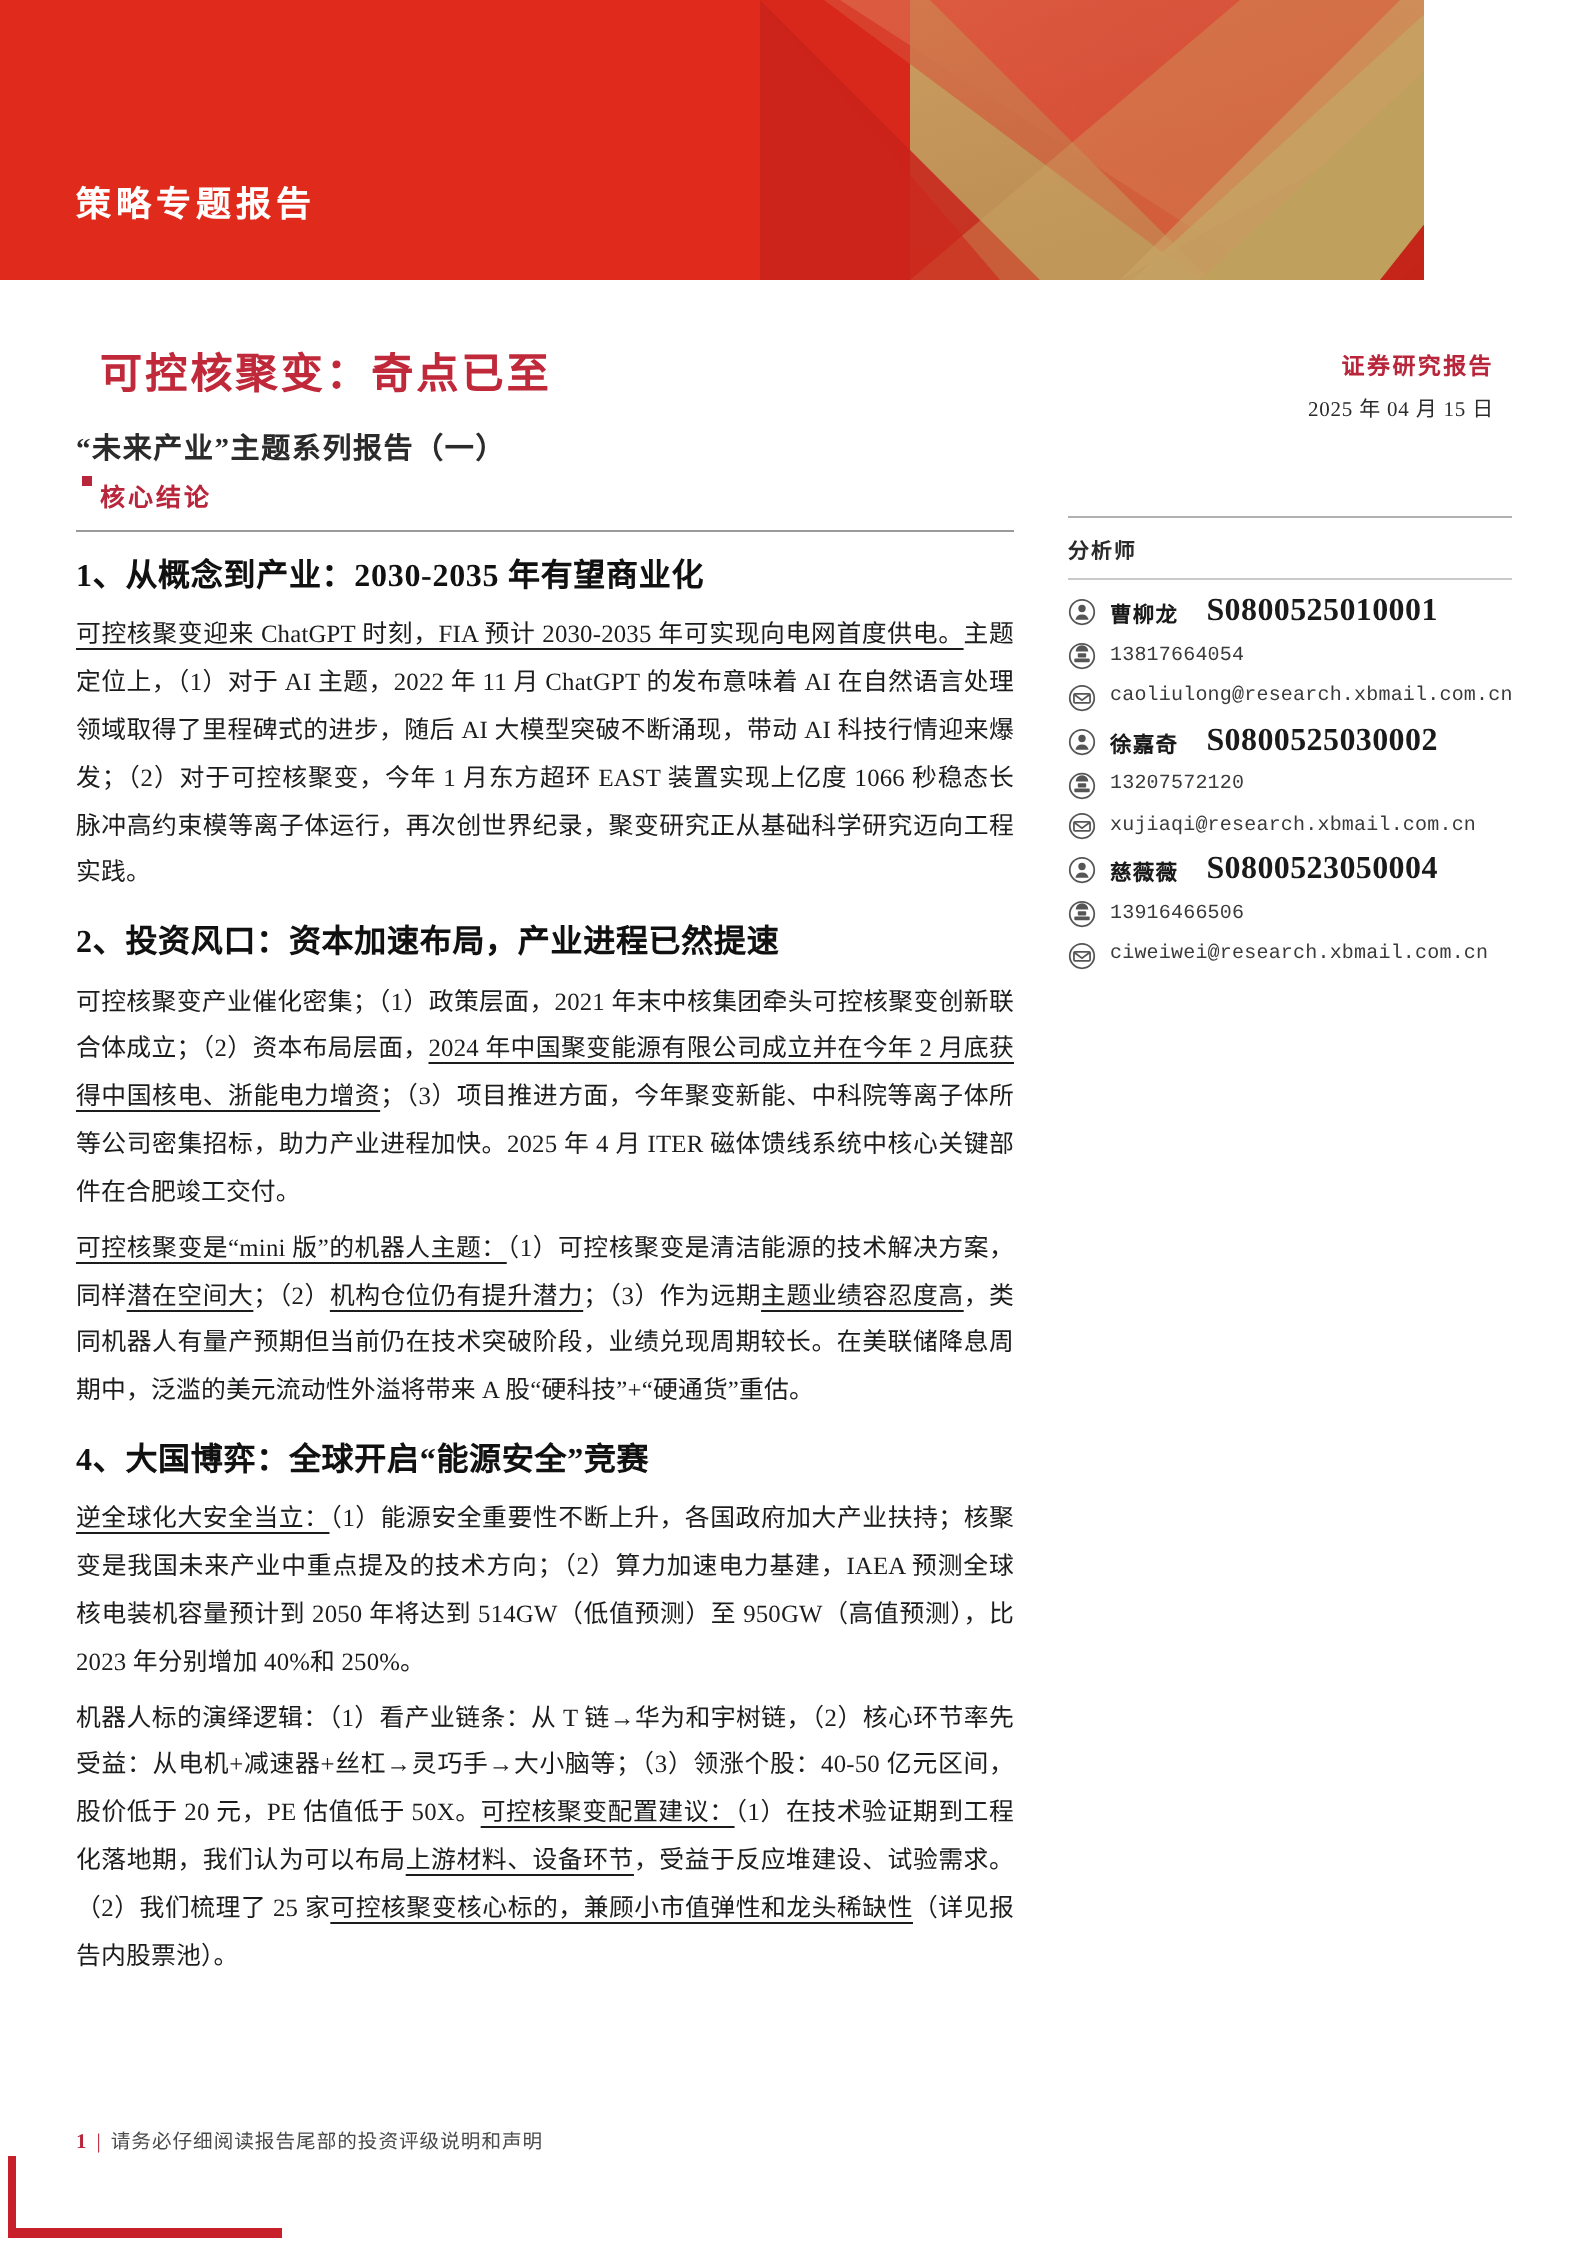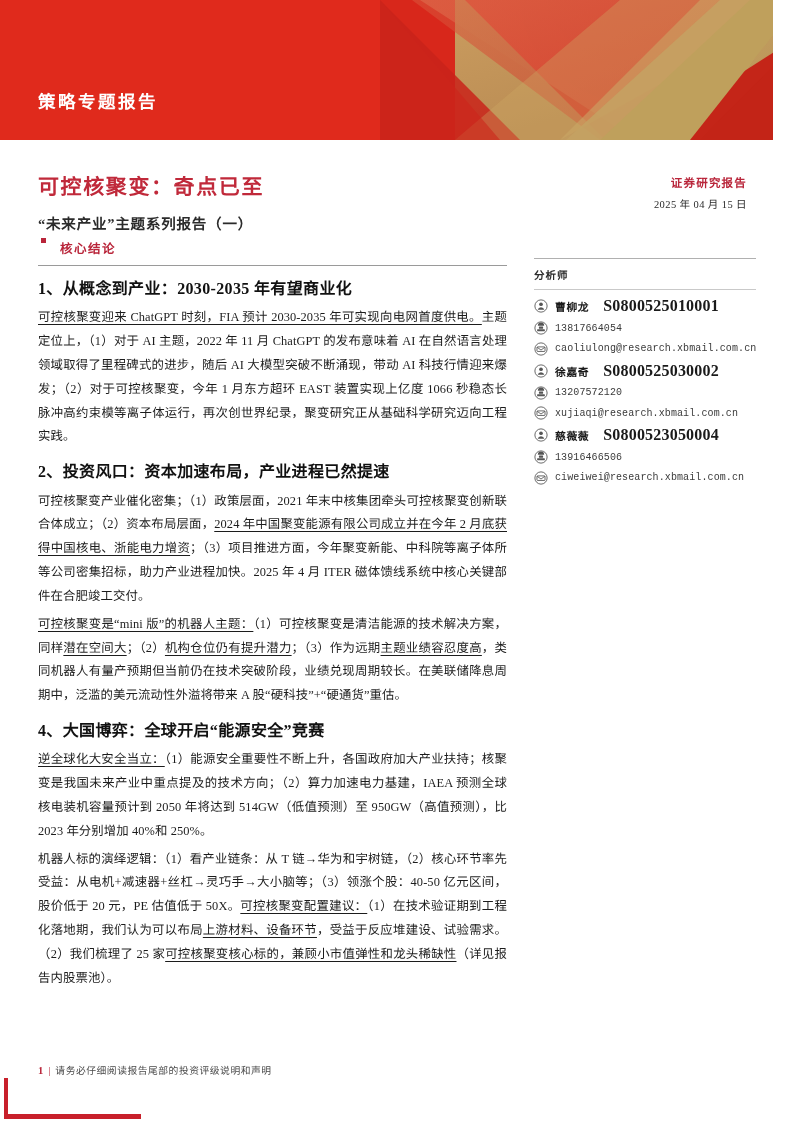--- a/index.html
+++ b/index.html
@@ -16,21 +16,21 @@
     font-family: "Liberation Serif", "DejaVu Serif", serif;
     color: #1a1a1a;
     -webkit-font-smoothing: antialiased;
   }
 
   
   .banner {
     position: absolute;
     left: 0;
     top: 0;
-    width: 773px;
+    width: 712px;
     height: 140px;
     background: #d9281d;
     overflow: hidden;
   }
   .banner-art {
     position: absolute;
     left: 0; top: 0;
     width: 793px; height: 140px;
   }
   .banner-title {
@@ -42,21 +42,21 @@
     font-weight: bold;
     color: #ffffff;
     letter-spacing: 2.5px;
     z-index: 5;
     white-space: nowrap;
   }
 
   
   .doc-title {
     position: absolute;
-    left: 38px;
+    left: 50px;
     top: 170px;
     font-size: 21px;
     font-weight: bold;
     color: #c0293a;
     letter-spacing: 1.6px;
     white-space: nowrap;
   }
   .doc-subtitle {
     position: absolute;
     left: 38px;
@@ -92,21 +92,21 @@
   
   .left-col {
     position: absolute;
     left: 38px;
     top: 238px;
     width: 469px;
   }
   .core-head-row {
     display: flex;
     align-items: flex-start;
-    gap: 14px;
+    gap: 4px;
     padding-bottom: 4px;
   }
   .bullet-sq {
     width: 5px;
     height: 5px;
     background: #b9253a;
     flex: 0 0 auto;
     margin-left: 3px;
   }
   .core-head {

